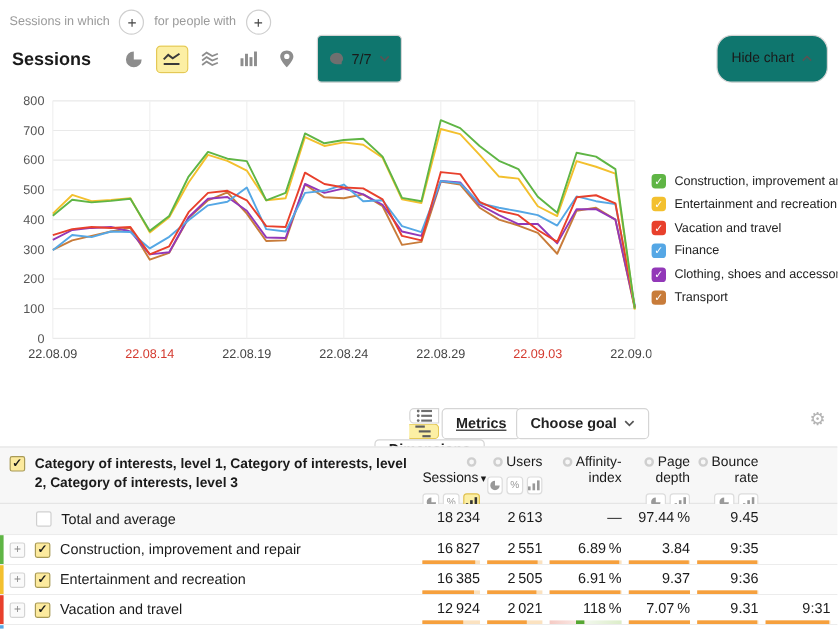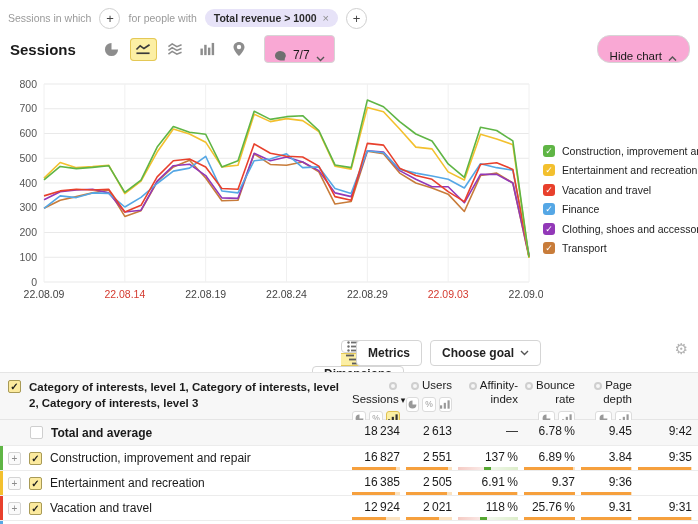--- a/index.html
+++ b/index.html
@@ -17,22 +17,22 @@
   .chip { background:#e7e3f8; border-radius:11px; padding:3px 9px; display:flex; gap:6px;
     align-items:center; font-size:10.5px; font-weight:bold; color:#2b2b2b; }
   .chip .x { color:#8f8f8f; font-weight:normal; font-size:11px; cursor:pointer; }
 
   
   #chart-header { top:36px; left:10px; right:8px; height:26px; display:flex; align-items:center; }
   #chart-title { font-size:15px; font-weight:bold; margin-right:22px; }
   .icon-btn { width:27px; height:23px; display:flex; align-items:center; justify-content:center;
     border-radius:4px; margin-right:5px; cursor:pointer; }
   .icon-btn.sel { background:#fcefa4; box-shadow:inset 0 0 0 1px #e4c856; }
-  .pill-btn { border:1px solid #d5d5d5; border-radius:4px; height:28px; display:flex;
-    align-items:flex-end; gap:6px; padding:0 9px; font-size:12px; background:#f9a8d4; cursor:pointer; }
+  .pill-btn { border:1px solid #d5d5d5; border-radius:4px; height:40px; display:flex;
+    align-items:center; gap:6px; padding:0 9px; font-size:12px; background:#0f766e; cursor:pointer; }
   #annotations-btn { margin-left:6px; }
   #hide-chart-btn { margin-left:auto; border-radius:13px; font-size:11.5px; padding:0 12px; }
 
   
   #chart-svg { top:72px; left:0; }
   #chart-legend { top:141px; left:543px; width:152px; }
   .legend-item { display:flex; align-items:center; gap:7px; height:19.5px; cursor:pointer; }
   .legend-box { width:12px; height:12px; border-radius:3px; color:#fff; font-size:9px;
     display:flex; align-items:center; justify-content:center; flex:none; }
   .legend-label { font-size:10.5px; color:#222; white-space:nowrap; }
@@ -40,21 +40,21 @@
   
   #table-controls { top:340px; left:8px; right:0; height:28px; display:flex; align-items:center;flex-direction:column; }
   .sq-btn { width:25px; height:24px; border:1px solid #d5d5d5; background:#fff;
     display:flex; align-items:center; justify-content:center; cursor:pointer; }
   .sq-btn:first-child { border-radius:4px 0 0 4px; }
   .sq-btn + .sq-btn { border-left:none; border-radius:0 4px 4px 0; }
   .sq-btn.sel { background:#fcefa4; border-color:#e4c856; }
   .txt-btn { height:26px; border:1px solid #d5d5d5; border-radius:4px; background:#fff;
     font-size:12px; font-weight:bold; color:#222; padding:0 11px; margin-left:10px;
     display:flex; align-items:center; gap:6px; cursor:pointer; }
-  #metrics-btn { position:absolute; left:344px; margin-left:4px; }
+  #metrics-btn { position:absolute; left:344px; margin-left:16px;text-decoration:underline; }
   #choose-goal-btn { position:absolute; left:412px; }
   #gear { position:absolute; right:10px; color:#b3b3b3; font-size:15px; cursor:pointer; }
 
   
   #thead { top:372px; left:0; width:698px; height:48px; background:#f7f7f7;
     border-top:1px solid #e5e5e5; border-bottom:1px solid #e5e5e5; }
   #dim-header { position:absolute; left:8px; top:7px; width:336px; display:flex; gap:8px; }
   #dim-header .lbl { font-size:11.5px; font-weight:bold; line-height:1.35; }
   .cols { position:absolute; left:352px; right:0; top:0; bottom:0; display:grid;
     grid-template-columns:54px 52px 66px 57px 57px 60px; }
@@ -69,21 +69,21 @@
   .tog.sel { background:#fcefa4; border-color:#e0c14f; color:#333; }
 
   #tbody { top:420px; left:0; width:698px; }
   .trow { position:relative; display:grid;
     grid-template-columns:352px 54px 52px 66px 57px 57px 60px;
     border-bottom:1px solid #ececec; background:#fff; }
   .trow.total { background:#f7f7f7; height:26px; }
   .trow.dim { height:25px; }
   .stripe { position:absolute; left:0; top:0; bottom:0; width:3px; }
   .dimcell { display:flex; align-items:center; gap:8px; padding-left:8px; font-size:12px; overflow:hidden; }
-  .dimcell.total-ind { padding-left:30px;font-weight:bold; }
+  .dimcell.total-ind { padding-left:30px; }
   .expand { width:13px; height:13px; border:1px solid #d4d4d4; border-radius:2px; background:#fafafa;
     color:#8b8b8b; font-size:10px; line-height:11px; text-align:center; flex:none; cursor:pointer; }
   .cb { width:13px; height:13px; border:1px solid #cfcfcf; border-radius:2px; background:#fff;
     flex:none; font-size:10px; line-height:12px; text-align:center; cursor:pointer; }
   .cb.on { background:#fcea9e; border-color:#a89a56; color:#1a1a1a; font-weight:bold; }
   .valcell { padding:4px 6px 0 0; text-align:right; font-size:12px; }
   .bar-track { margin-top:3px; height:3px; background:#fbe2c0; position:relative; }
   .bar-fill { position:absolute; left:0; top:0; bottom:0; background:#f6a03d; }
   .aff-track { margin-top:3px; height:3px; position:relative;
     background:linear-gradient(to right,#f5cac3,#fbeeec 46%,#f0f7ea 54%,#dcedc9); }
@@ -93,24 +93,20 @@
 </style>
 </head>
 <body>
 
 <div id="stage">
 
   <div id="filter-bar" class="abs">
     <span class="muted">Sessions in which</span>
     <span class="plus-btn">+</span>
     <span class="muted">for people with</span>
-    <span class="chip">
-      <span>Total revenue &gt; 1000</span>
-      <span class="x">×</span>
-    </span>
     <span class="plus-btn">+</span>
   </div>
 
   <div id="chart-header" class="abs">
     <span id="chart-title">Sessions</span>
     <span class="icon-btn">
       <svg width="15" height="15" viewBox="0 0 16 16">
           <path d="M8 8 L8 1 A7 7 0 1 0 15 8 Z" fill="#8d8d8d"></path>
         </svg>
     </span>
@@ -283,35 +279,35 @@
             <span class="tog">%</span>
             <span class="tog">
               <svg width="10" height="9" viewBox="0 0 12 10">
                 <rect x="0" y="6" width="2.6" height="4" fill="currentColor"></rect>
                 <rect x="4.5" y="3" width="2.6" height="7" fill="currentColor"></rect>
                 <rect x="9" y="0" width="2.6" height="10" fill="currentColor"></rect>
               </svg>
             </span>
           </div></div>
         <div class="colcell"><span class="ring"></span><span class="hdr">Affinity-index</span><div class="togglerow"></div></div>
-        <div class="colcell"><span class="ring"></span><span class="hdr">Bounce rate</span><div class="togglerow">
+        <div class="colcell"><span class="ring"></span><span class="hdr">Page depth</span><div class="togglerow">
             <span class="tog">
               <svg width="9" height="9" viewBox="0 0 16 16">
                 <path d="M8 8 L8 1 A7 7 0 1 0 15 8 Z" fill="currentColor"></path>
               </svg>
             </span>
             <span class="tog">
               <svg width="10" height="9" viewBox="0 0 12 10">
                 <rect x="0" y="6" width="2.6" height="4" fill="currentColor"></rect>
                 <rect x="4.5" y="3" width="2.6" height="7" fill="currentColor"></rect>
                 <rect x="9" y="0" width="2.6" height="10" fill="currentColor"></rect>
               </svg>
             </span>
           </div></div>
-        <div class="colcell"><span class="ring"></span><span class="hdr">Page depth</span><div class="togglerow">
+        <div class="colcell"><span class="ring"></span><span class="hdr">Bounce rate</span><div class="togglerow">
             <span class="tog">
               <svg width="9" height="9" viewBox="0 0 16 16">
                 <path d="M8 8 L8 1 A7 7 0 1 0 15 8 Z" fill="currentColor"></path>
               </svg>
             </span>
             <span class="tog">
               <svg width="10" height="9" viewBox="0 0 12 10">
                 <rect x="0" y="6" width="2.6" height="4" fill="currentColor"></rect>
                 <rect x="4.5" y="3" width="2.6" height="7" fill="currentColor"></rect>
                 <rect x="9" y="0" width="2.6" height="10" fill="currentColor"></rect>
@@ -330,27 +326,24 @@
         <div class="valcell">
           <div>18 234</div>
         </div>
         <div class="valcell">
           <div>2 613</div>
         </div>
         <div class="valcell">
           <div>—</div>
         </div>
         <div class="valcell">
-          <div>6.78 %</div>
+          <div>97.44 %</div>
         </div>
         <div class="valcell">
           <div>9.45</div>
-        </div>
-        <div class="valcell">
-          <div>9:42</div>
         </div>
       </div>
       <div class="trow dim">
         <div class="dimcell">
           <span class="expand">+</span>
           <span class="cb on">✓</span>
           <span>Construction, improvement and repair</span>
         </div>
         <span class="stripe" style="background: rgb(95, 181, 69);"></span>
         <div class="valcell">
@@ -359,26 +352,20 @@
             <span class="bar-fill" style="width: 92%;"></span>
           </div>
         </div>
         <div class="valcell">
           <div>2 551</div>
           <div class="bar-track">
             <span class="bar-fill" style="width: 91%;"></span>
           </div>
         </div>
         <div class="valcell">
-          <div>137 %</div>
-          <div class="aff-track">
-            <span class="aff-mark" style="left: calc(48% - 3px);"></span>
-          </div>
-        </div>
-        <div class="valcell">
           <div>6.89 %</div>
           <div class="bar-track">
             <span class="bar-fill" style="width: 97%;"></span>
           </div>
         </div>
         <div class="valcell">
           <div>3.84</div>
           <div class="bar-track">
             <span class="bar-fill" style="width: 98.8%;"></span>
           </div>
@@ -447,21 +434,21 @@
             <span class="bar-fill" style="width: 72%;"></span>
           </div>
         </div>
         <div class="valcell">
           <div>118 %</div>
           <div class="aff-track">
             <span class="aff-mark" style="left: calc(42% - 3px);"></span>
           </div>
         </div>
         <div class="valcell">
-          <div>25.76 %</div>
+          <div>7.07 %</div>
           <div class="bar-track">
             <span class="bar-fill" style="width: 100%;"></span>
           </div>
         </div>
         <div class="valcell">
           <div>9.31</div>
           <div class="bar-track">
             <span class="bar-fill" style="width: 98.5%;"></span>
           </div>
         </div>

